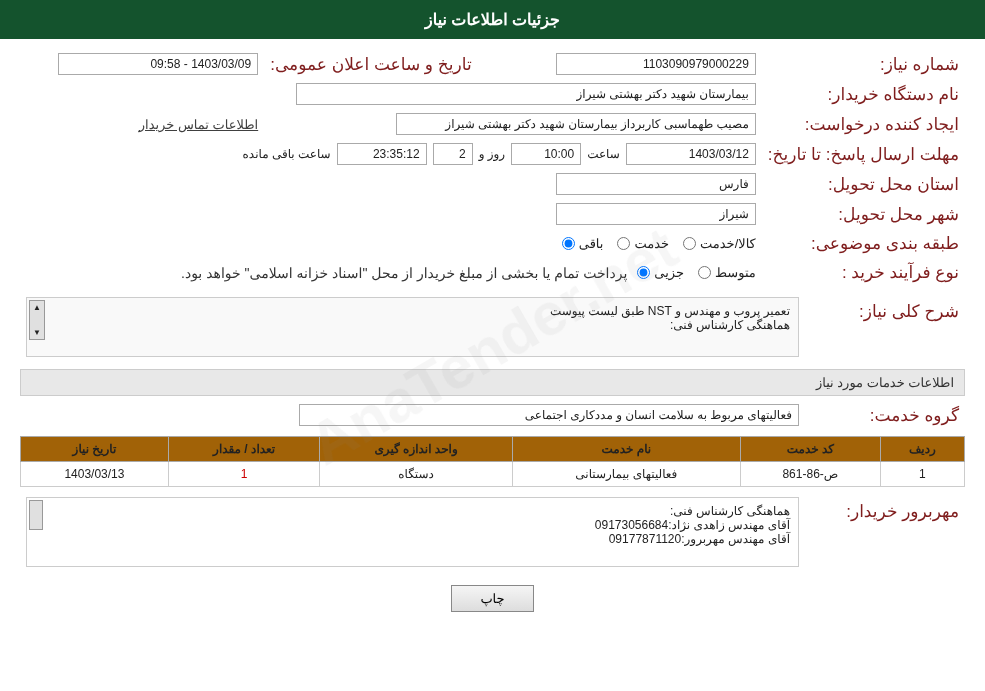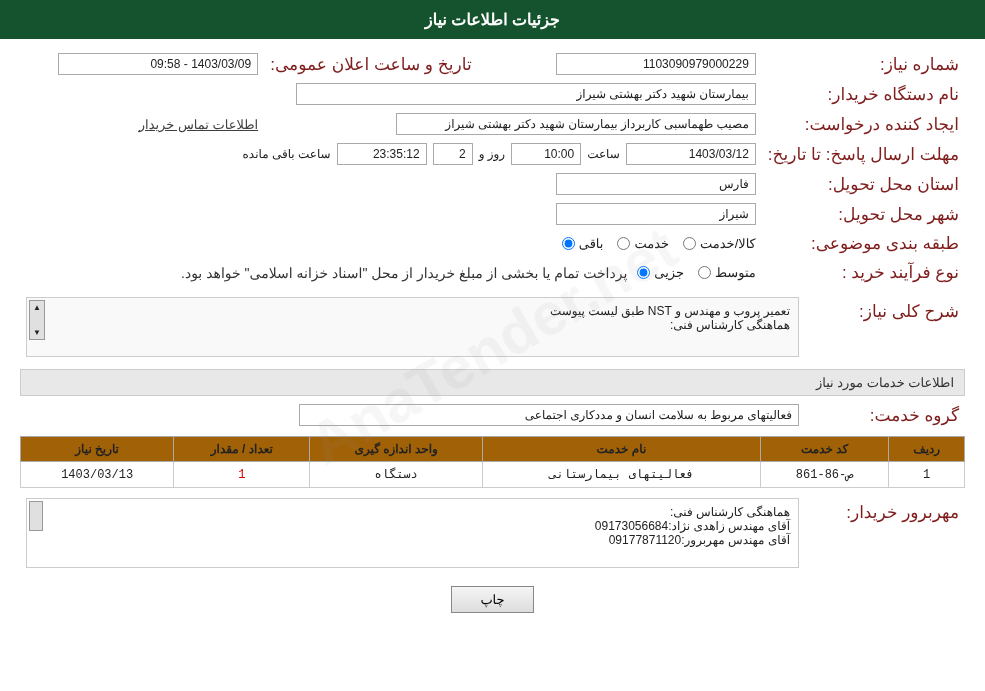--- a/index.html
+++ b/index.html
@@ -120,21 +120,20 @@
       border: 1px solid #aaa;
       padding: 5px 8px;
       text-align: center;
       font-size: 12px;
     }
     .services-table td {
       border: 1px solid #ccc;
       padding: 5px 8px;
       text-align: center;
       font-size: 12px;
-      font-family: Liberation Mono, monospace;
     }
     .services-table td.red-text {
       color: #cc0000;
     }
     .comments-box {
       border: 1px solid #ccc;
       background: #fff;
       padding: 6px 8px;
       min-height: 70px;
       font-size: 12px;

